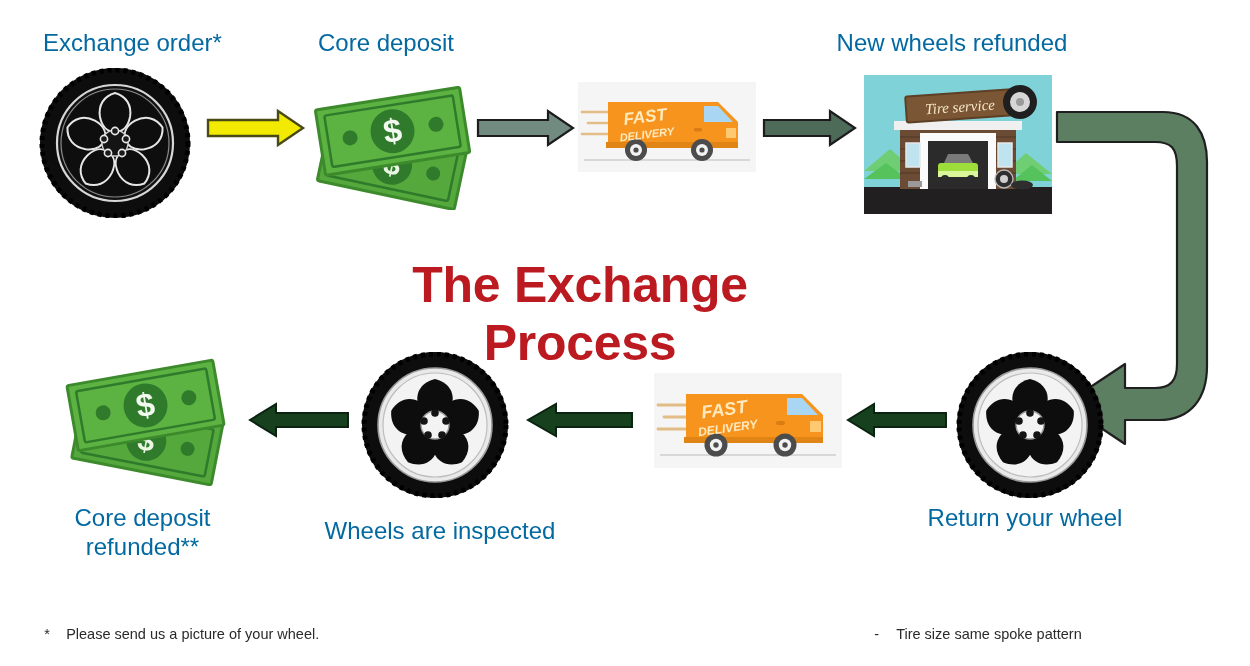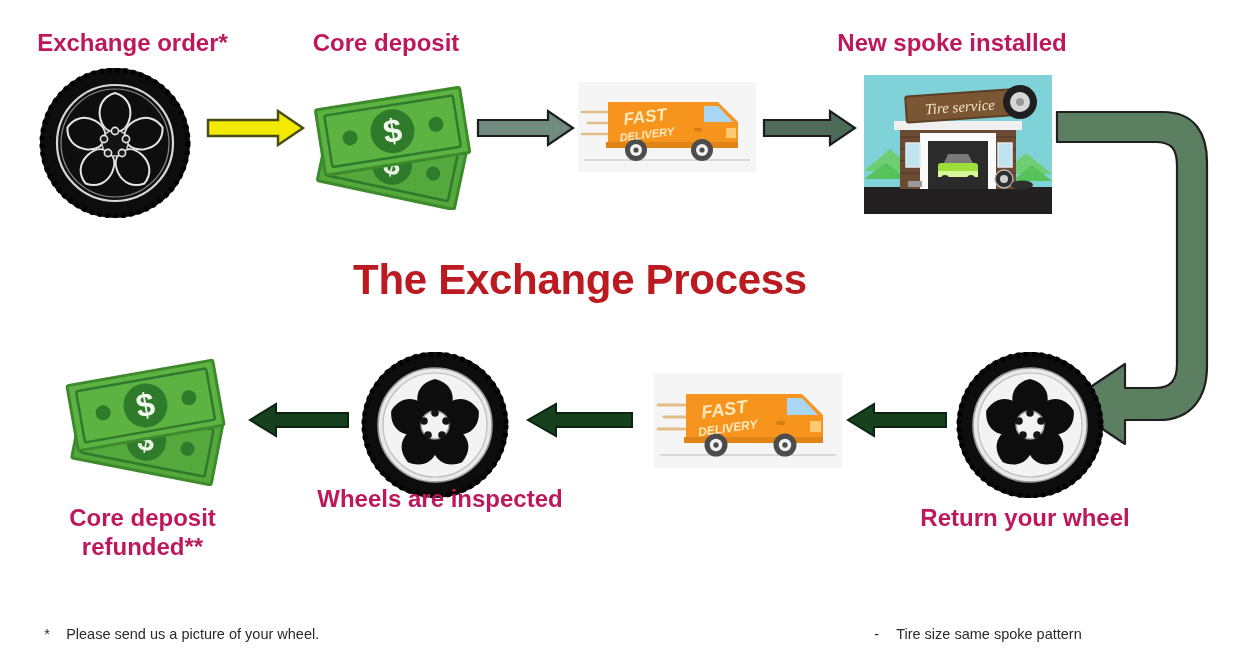--- a/index.html
+++ b/index.html
@@ -3,25 +3,25 @@
 <meta charset="utf-8">
 <style>
   html,body{margin:0;padding:0;background:#ffffff;}
   body{
     width:1250px;height:666px;position:relative;overflow:hidden;
     font-family:"Liberation Sans","DejaVu Sans",sans-serif;
     color:#1a1a1a;
   }
   .abs{position:absolute;}
   .label{
-    font-size:24px;line-height:1.22;color:#be185d;
-    text-align:center;white-space:pre-line;font-weight:700;
+    font-size:24px;line-height:1.22;color:#0369a1;
+    text-align:center;white-space:pre-line;font-weight:400;
   }
   .title{
-    font-size:42px;font-weight:bold;color:#bb1a20;
+    font-size:50px;font-weight:bold;color:#bb1a20;
     text-align:center;letter-spacing:-0.3px;
   }
   .note{
     font-size:14.5px;color:#2a2a2a;line-height:1.85;white-space:pre;
   }
   .note .mk{display:inline-block;width:22px;}
   
   .wheel{position:absolute;}
   .wheel svg{display:block;width:100%;height:100%;}
   
@@ -37,21 +37,21 @@
   .arrow{position:absolute;}
   .arrow svg{display:block;width:100%;height:100%;overflow:visible;}
 </style>
 </head>
 <body>
 
 <div class="abs label" style="left:10px;top:28px;width:245px;">Exchange order*</div>
 
 <div class="abs label" style="left:278px;top:28px;width:216px;">Core deposit</div>
 
-<div class="abs label" style="left:800px;top:28px;width:304px;">New spoke installed</div>
+<div class="abs label" style="left:800px;top:28px;width:304px;">New wheels refunded</div>
 
 <div class="wheel" style="left:35px;top:68px;width:160px;height:150px;">
   <svg viewBox="0 0 160 150">
     <defs>
       <clipPath id="wclipA">
           <circle cx="80" cy="75" r="75"></circle>
         </clipPath>
     </defs>
 
     <g>
@@ -387,21 +387,21 @@
       <circle cx="87" cy="83" r="3.8"></circle>
       <circle cx="73" cy="83" r="3.8"></circle>
       <circle cx="69" cy="69" r="3.8"></circle>
     </g>
   </svg>
 </div>
 
 <div class="abs label" style="left:30px;top:503px;width:225px;">Core deposit
 refunded**</div>
 
-<div class="abs label" style="left:295px;top:484px;width:290px;">Wheels are inspected</div>
+<div class="abs label" style="left:295px;top:516px;width:290px;">Wheels are inspected</div>
 
 <div class="abs label" style="left:890px;top:503px;width:270px;">Return your wheel</div>
 
 <div class="abs" style="left:28px;top:594px;">
   <div class="note">
     <span class="mk">*</span><span>Please send us a picture of your wheel.</span>
   </div>
 
 </div>
 

